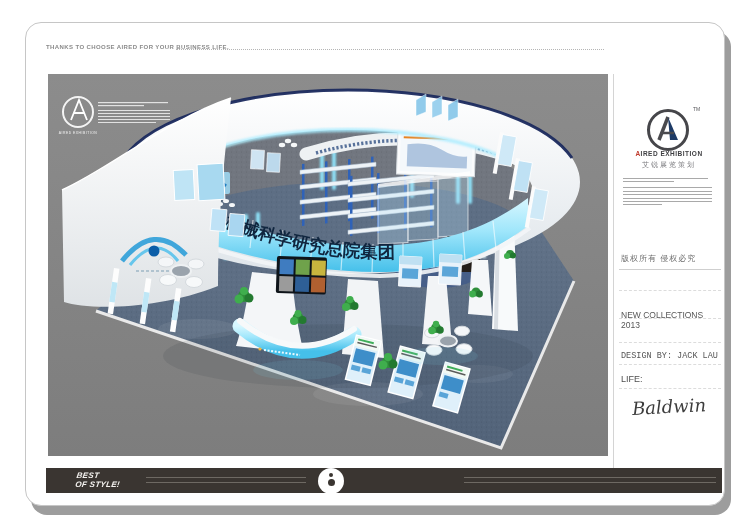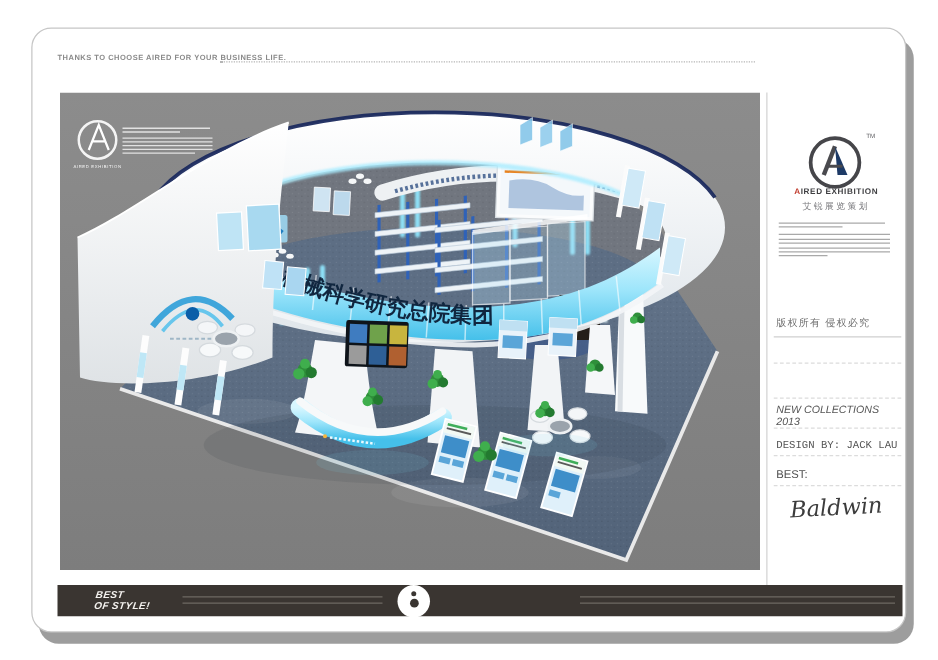--- a/index.html
+++ b/index.html
@@ -17,21 +17,21 @@
     font-weight:bold;letter-spacing:.5px;color:#3e3e41;}
   .brand-line .red{color:#c0392b;}
   .brand-cn{position:absolute;top:86px;width:110px;text-align:center;font-size:7px;
     letter-spacing:2px;color:#7a7a7e;}
   .micro-par{position:absolute;top:104px;left:9px;right:9px;}
   .micro-par .ln{height:1px;background:#a9a9a9;margin:0 0 2.4px 0;}
   .side-row{position:absolute;left:7px;right:6px;color:#666;}
   .rule-solid{position:absolute;left:5px;right:3px;border-top:1px solid #cfcfcf;}
   .rule-dash{position:absolute;left:5px;right:3px;border-top:1px dashed #dcdcdc;}
   .copyright{top:179px;font-size:8px;letter-spacing:1px;color:#6e6e6e;}
-  .collections{top:248px;font-size:8.5px;color:#565656;font-style:italic;}
+  .collections{top:236px;font-size:8.5px;color:#565656;}
   .designer{top:277px;font-size:8.5px;color:#565656;font-family:Liberation Mono, monospace;}
   .date{top:300px;font-size:9px;color:#4e4e4e;}
   .signature{position:absolute;top:322px;width:110px;text-align:center;
     font-family:"DejaVu Serif",serif;font-style:italic;font-size:18px;color:#3c3c3c;
     transform:rotate(-3deg);}
   .footer-bar{position:absolute;left:20px;top:445px;width:676px;height:25px;background:#3a3531;}
   .tagline{position:absolute;left:30px;top:3px;color:#f4f2ef;font-size:8px;line-height:9px;
     font-style:italic;font-weight:bold;transform:skewX(-8deg);letter-spacing:.3px;}
   .bar-lines{position:absolute;top:9px;height:4px;border-top:1px solid #6e6963;border-bottom:1px solid #6e6963;}
   .bl-left{left:100px;width:160px;}
@@ -431,21 +431,21 @@
         <div class="ln" style="width:42%"></div>
     </div>
     <div class="side-row copyright">版权所有  侵权必究</div>
     <div class="rule-solid" style="top:195px"></div>
     <div class="rule-dash" style="top:216px"></div>
     <div class="rule-dash" style="top:244px"></div>
     <div class="side-row collections">NEW COLLECTIONS 2013</div>
     <div class="rule-dash" style="top:268px"></div>
     <div class="side-row designer">DESIGN BY: JACK LAU</div>
     <div class="rule-dash" style="top:290px"></div>
-    <div class="side-row date">BEST:</div>
+    <div class="side-row date">LIFE:</div>
     <div class="rule-dash" style="top:314px"></div>
     <div class="signature">Baldwin</div>
   </div>
 
   <div class="footer-bar">
     <div class="tagline">
       <div>BEST</div>
       <div>OF STYLE!</div>
     </div>
     <div class="bar-lines bl-left"></div>

